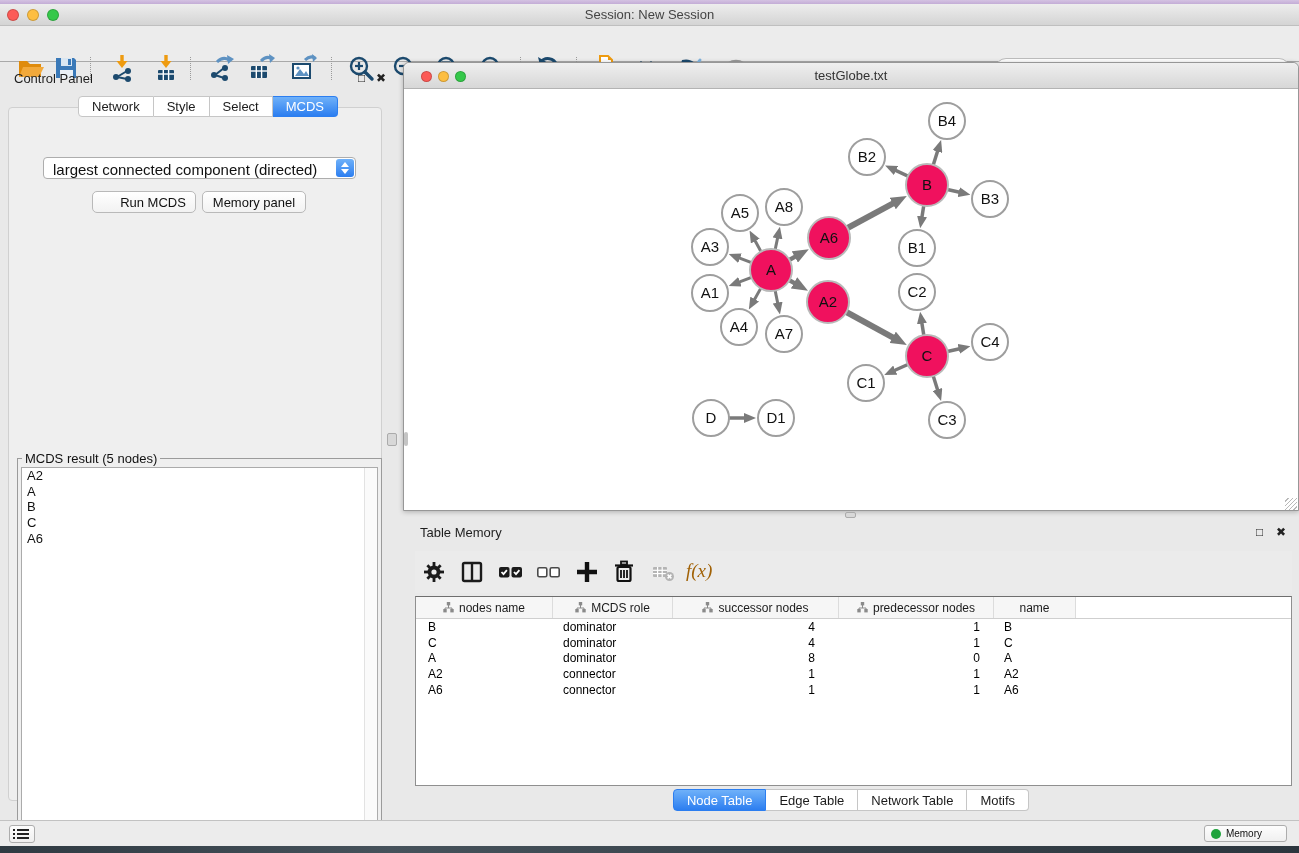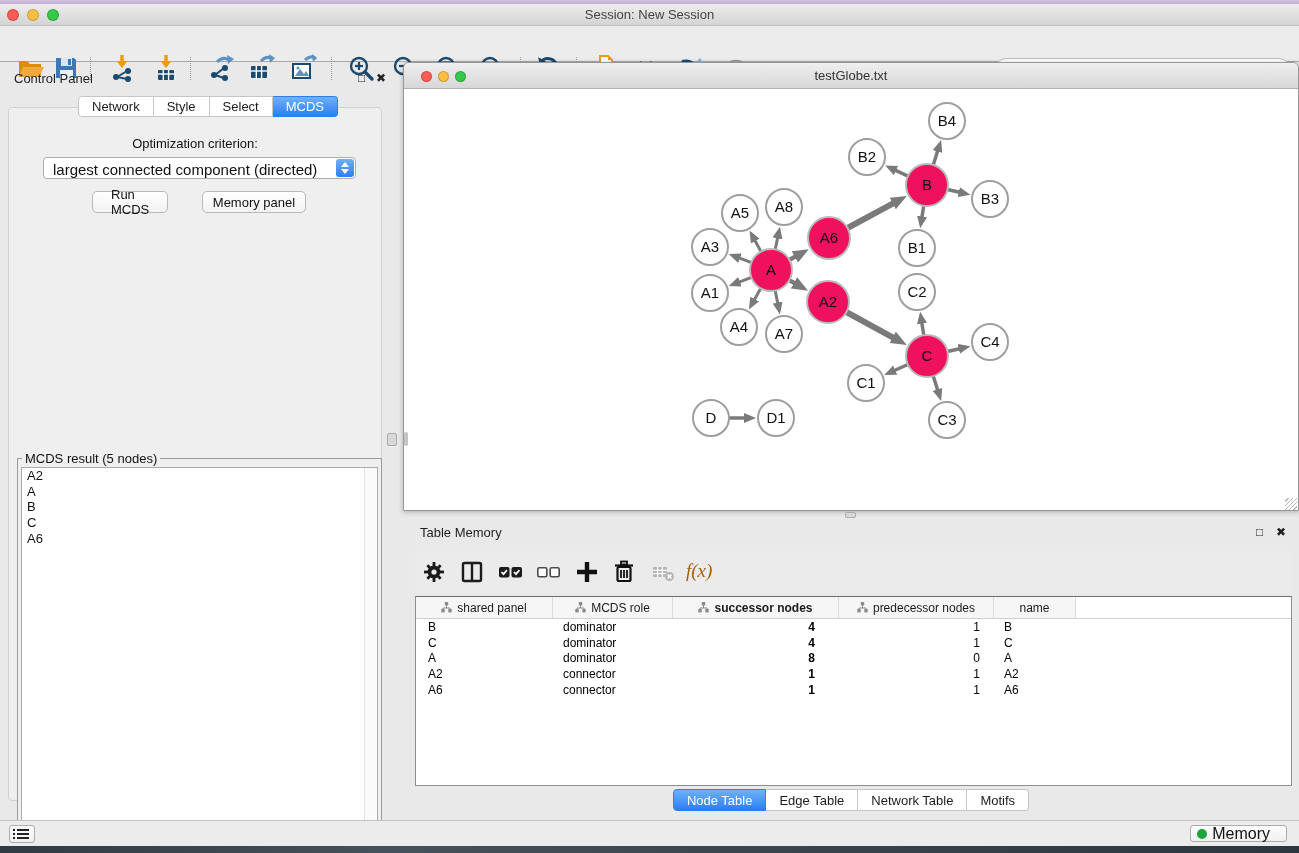--- a/index.html
+++ b/index.html
@@ -97,34 +97,34 @@
     font-style:italic; font-size:19px; color:#a16207; }
   .dtable { position:absolute; left:415px; top:596px; width:877px; height:190px;
     background:#fff; border:1px solid #8F8F8F; border-top:1px solid #6E6E6E; overflow:hidden; }
   .thead { display:flex; height:22px; border-bottom:1px solid #CFCFCF; }
   .th { background:#F6F6F6; border-right:1px solid #DCDCDC; display:flex;
     align-items:center; justify-content:center; gap:5px; font-size:12px; color:#1B1B1B; cursor:pointer; }
   .trow { display:flex; height:15.8px; align-items:center; }
   .td { font-size:12px; color:#000; overflow:hidden; white-space:nowrap; }
   .c0 { width:137px; padding-left:12px; }
   .c1 { width:120px; padding-left:10px; }
-  .c2 { width:166px; text-align:right; padding-right:24px;font-weight:bold; }
+  .c2 { width:166px; text-align:right; padding-right:24px; }
   .c3 { width:155px; text-align:right; padding-right:14px; }
   .c4 { width:82px;  padding-left:10px; }
   .th.c0,.th.c1,.th.c2,.th.c3,.th.c4 { padding:0; text-align:center; }
   .tp-tabs-wrap { position:absolute; left:403px; top:789px; width:896px; display:flex; justify-content:center; }
   .tp-tabs .seg-tab { height:22px; }
   
   .statusbar { position:absolute; left:0; top:820px; width:100%; height:26px;
     background:#ECECEC; border-top:1px solid #C2C2C2; }
   .list-btn { position:absolute; left:9px; top:4px; width:26px; height:18px;
     background:linear-gradient(#FDFDFD,#EFEFEF); border:1px solid #ADADAD; border-radius:3px; cursor:pointer; }
-  .memory-btn { position:absolute; right:12px; top:4px; height:17px; padding:0 16px 0 6px;
+  .memory-btn { position:absolute; right:12px; top:4px; height:17px; padding:0 24px 0 6px;
     background:linear-gradient(#FDFDFD,#F0F0F0); border:1px solid #ADADAD; border-radius:3px;
-    display:flex; align-items:center; gap:5px; font-size:16px; color:#111; cursor:pointer; }
+    display:flex; align-items:center; gap:5px; font-size:10px; color:#111; cursor:pointer; }
   .memory-dot { width:10px; height:10px; border-radius:50%; background:#1FA33C; }
 </style>
 </head>
 <body>
 
 <div class="app">
   <div class="desktop-top"></div>
 
   <div class="titlebar">
     <div class="lights">
@@ -267,29 +267,28 @@
   <div class="cp-title">Control Panel</div>
   <div class="panel-btn" style="left:358px; top:72px;">□</div>
   <div class="panel-btn" style="left:376px; top:72px;">✖</div>
   <div class="cp-body"></div>
   <div class="seg-tabs cp-tabs">
       <div class="seg-tab">Network</div>
       <div class="seg-tab">Style</div>
       <div class="seg-tab">Select</div>
       <div class="seg-tab active">MCDS</div>
     </div>
-  <div class="opt-label">Optimization criterion:</div>
   <div class="dropdown">
     <div class="val">largest connected component (directed)</div>
     <div class="stepper">
         <i class="up"></i>
         <i class="dn"></i>
       </div>
   </div>
-  <div class="cp-button" style="left:92px; width:76px;padding-left:18px;">Run MCDS</div>
+  <div class="cp-button" style="left:92px; width:104px;padding-left:18px;">Run MCDS</div>
   <div class="cp-button" style="left:202px; width:104px;">Memory panel</div>
   <div class="fieldset">
     <div class="legend">MCDS result (5 nodes)</div>
     <div class="result-list">
       <div class="track"></div>
     <div class="result-item">A2</div>
         <div class="result-item">A</div>
         <div class="result-item">B</div>
         <div class="result-item">C</div>
         <div class="result-item">A6</div>
@@ -489,21 +488,21 @@
   <span class="fx">f(x)</span>
   <div class="dtable">
     <div class="thead">
         <div class="th c0">
           <svg width="11" height="11" viewBox="0 0 11 11">
             <path d="M5.5 3v3M2 8V6h7v2" stroke="#8A8A8A" fill="none"></path>
             <rect x="3.8" y="0" width="3.4" height="3.4" fill="#8A8A8A"></rect>
             <rect x="0.3" y="7" width="3.4" height="3.4" fill="#8A8A8A"></rect>
             <rect x="7.3" y="7" width="3.4" height="3.4" fill="#8A8A8A"></rect>
           </svg>
-          <span>shared panel</span>
+          <span>nodes name</span>
         </div>
         <div class="th c1">
           <svg width="11" height="11" viewBox="0 0 11 11">
             <path d="M5.5 3v3M2 8V6h7v2" stroke="#8A8A8A" fill="none"></path>
             <rect x="3.8" y="0" width="3.4" height="3.4" fill="#8A8A8A"></rect>
             <rect x="0.3" y="7" width="3.4" height="3.4" fill="#8A8A8A"></rect>
             <rect x="7.3" y="7" width="3.4" height="3.4" fill="#8A8A8A"></rect>
           </svg>
           <span>MCDS role</span>
         </div>

